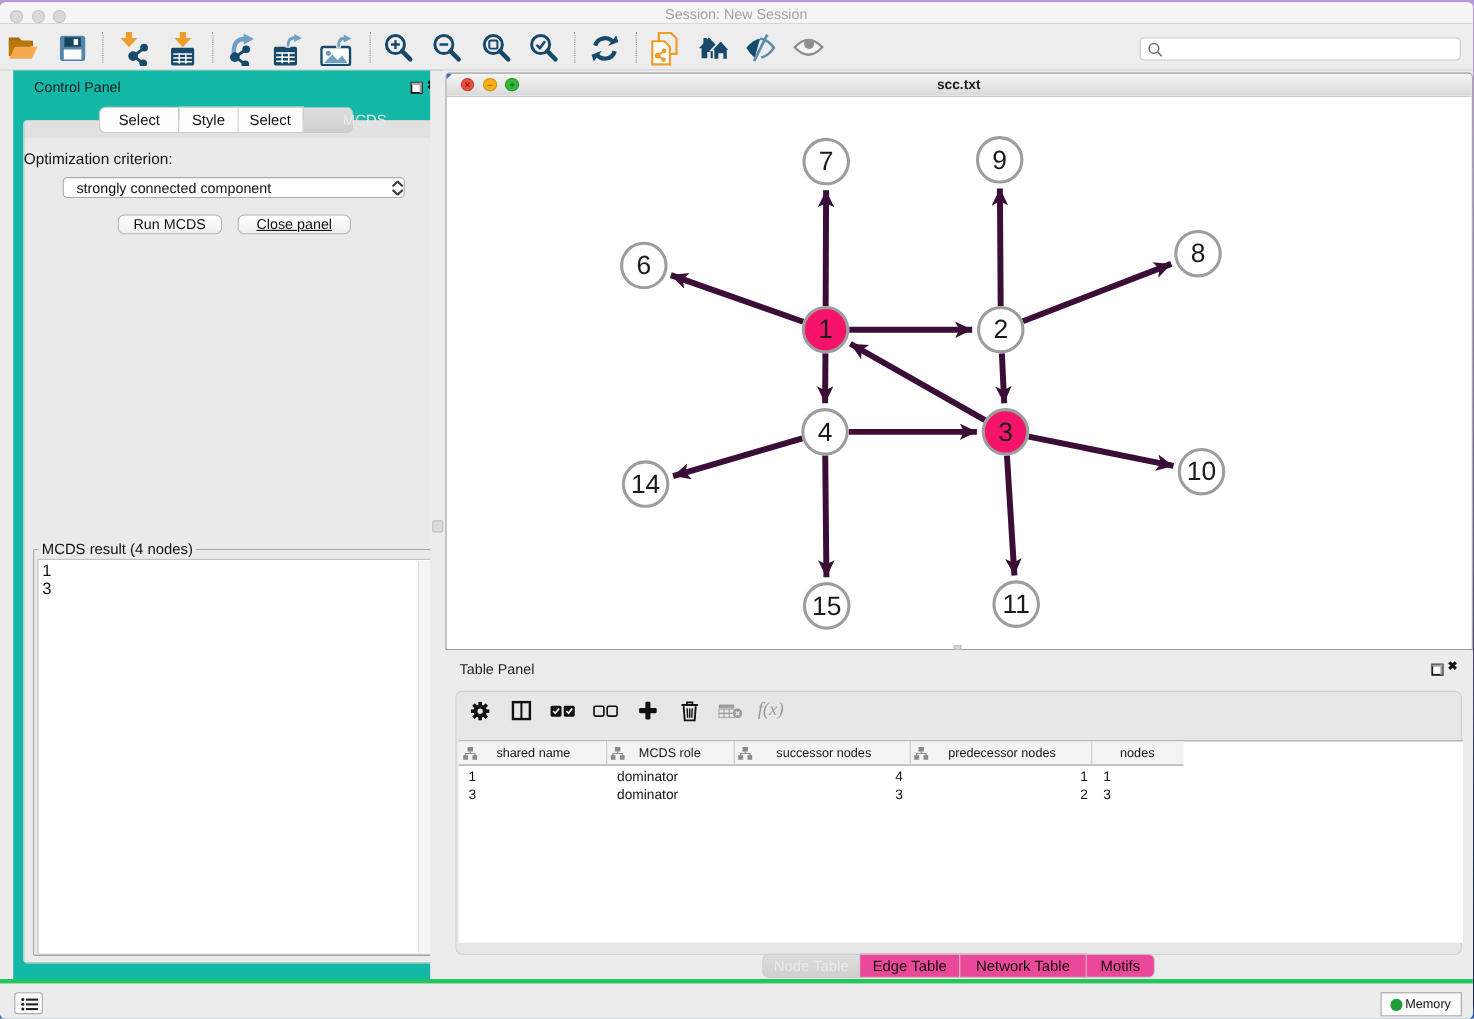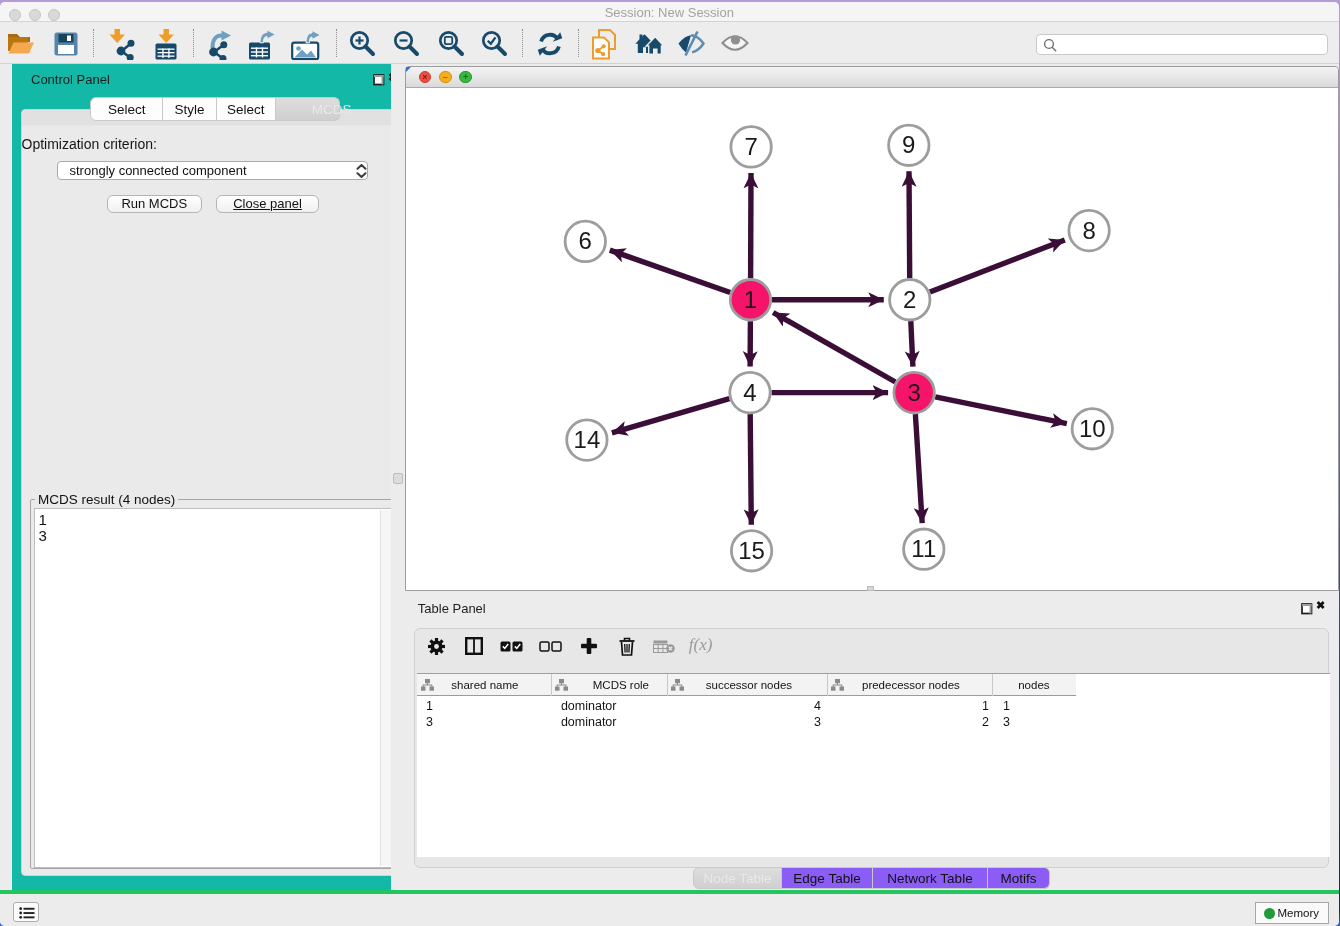--- a/index.html
+++ b/index.html
@@ -78,21 +78,21 @@
   background:#e7e7e7; border:1px solid #d0d0d0; border-radius:6px; }
 #tbl { position:absolute; left:2.3px; top:44.3px; width:912.7px; height:184.2px; background:#fff;
   border-top:1px solid #9e9e9e; }
 #thead { position:absolute; left:0; top:0; width:659.5px; height:22.7px; background:#f3f3f3;
   border-bottom:1px solid #9b9b9b; }
 .th { position:absolute; top:0; height:22px; font-size:11.5px; color:#141414;
   text-align:center; line-height:22px; }
 .thsep { position:absolute; top:0; height:22px; width:0; border-left:1px solid #c8c8c8; }
 .td { position:absolute; font-size:12.5px; color:#141414; height:16px; line-height:16px; }
 .tabb { position:absolute; top:273px; height:22px; line-height:21px; text-align:center;
-  font-size:13.5px; color:#111; background:#8b5cf6; border:1px solid #c9c9c9; border-left:none; }
+  font-size:13.5px; color:#111; background:#ec4899; border:1px solid #c9c9c9; border-left:none; }
 
 
 #statusbar { position:absolute; left:0; top:888px; width:100%; height:36px;
   background:#ececec; border-top:4px solid #22c55e; }
 #listbtn { position:absolute; left:13px; top:8px; width:26px; height:20px;
   background:#fbfbfb; border:1px solid #adadad; border-radius:3px; }
 #membtn { position:absolute; left:1254.5px; top:7.5px; width:74.5px; height:22.5px;
   background:#fafafa; border:1px solid #a6a6a6; font-size:11.5px; color:#111; }
 #memtext { position:absolute; left:22px; top:4px; }
 #memdot { position:absolute; left:8px; top:5.5px; width:11px; height:11px; border-radius:50%; background:#1f9c38; }
@@ -246,21 +246,21 @@
     <div id="cp-title">Control Panel</div>
     <svg style="position:absolute;left:360.5px;top:10px" width="12" height="12" viewBox="0 0 12 12">
         <rect x="1" y="1" width="9.5" height="9.5" fill="#fff" stroke="#1c1c1c" stroke-width="1.7"></rect>
         <rect x="1" y="1" width="9.5" height="2" fill="#9c9c9c"></rect>
         <rect x="8.5" y="1" width="2" height="9.5" fill="#9c9c9c"></rect>
       </svg>
       <div style="position:absolute;left:376px;top:6.5px;font-size:11px;font-weight:bold;color:#111">✖</div>
     <div class="tab" style="left:78px; width:73.3px; border-left:1px solid #c9c9c9; border-radius:6px 0 0 6px;">Select</div>
     <div class="tab" style="left:151.3px; width:53.3px;">Style</div>
     <div class="tab" style="left:204.6px; width:59.1px;">Select</div>
-    <div class="tab" style="left:263.7px; width:64px; background:linear-gradient(#dddddd,#cfcfcf); color:#e9e9e9; border-radius:0 6px 6px 0;padding-left:36px;">MCDS</div>
+    <div class="tab" style="left:263.7px; width:45px; background:linear-gradient(#dddddd,#cfcfcf); color:#e9e9e9; border-radius:0 6px 6px 0;padding-left:36px;">MCDS</div>
     <div id="tabpanel">
       <div id="optlabel">Optimization criterion:</div>
       <div id="dropdown">strongly connected component<svg style="position:absolute;left:298px;top:2.5px" width="11" height="14" viewBox="0 0 11 14">
             <g fill="none" stroke="#3c3c3c" stroke-width="2" stroke-linecap="round" stroke-linejoin="round">
               <path d="M1.5,4.8 L5.5,1 L9.5,4.8"></path>
               <path d="M1.5,9.2 L5.5,13 L9.5,9.2"></path>
             </g>
           </svg></div>
       <div class="btn" style="left:85px; width:95.5px;">Run MCDS</div>
       <div class="btn" style="left:194.5px; width:103px;text-decoration:underline;">Close panel</div>
@@ -281,20 +281,21 @@
     <div id="nettitle">
       <div class="light" style="left:13.2px; background:#ee4d42; border:0.5px solid #c33d34;">
           <span style="color:#8c170d">×</span>
         </div>
       <div class="light" style="left:33.5px; background:#f5ae17; border:0.5px solid #d3930e;">
           <span style="color:#99690a">–</span>
         </div>
       <div class="light" style="left:53.8px; background:#33b93e; border:0.5px solid #27962f;">
           <span style="color:#146b1c">+</span>
         </div>
+      <div id="netname">scc.txt</div>
     </div>
     <div id="bluecorner"></div>
     <svg id="graph" width="932" height="502" viewBox="0 0 932 502">
 <defs>
 <marker id="arr" markerUnits="userSpaceOnUse" markerWidth="18" markerHeight="16" refX="15.5" refY="7.5" orient="auto">
 <path d="M0,0 L15.5,7.5 L0,15 L3.8,7.5 Z" fill="#3a0e37"></path>
 </marker>
 </defs>
 <g stroke="#3a0e37" stroke-width="5.4" marker-end="url(#arr)">
 <line x1="344.6" y1="189.2" x2="345.0" y2="83.9"></line>
@@ -406,21 +407,21 @@
           <path d="M15.8,6.8 L19.2,10.2 M19.2,6.8 L15.8,10.2" stroke="#e7e7e7" stroke-width="1.3"></path>
         </svg>
       <div style="position:absolute;left:268px;top:6px;width:36px;text-align:center;font-family:'Liberation Serif',serif;font-style:italic;font-size:17px;color:#9a9a9a">f(x)</div>
       <div id="tbl">
         <div id="thead">
           <div class="thsep" style="left:134.6px"></div>
           <div class="thsep" style="left:250.6px"></div>
           <div class="thsep" style="left:410.6px"></div>
           <div class="thsep" style="left:575.1px"></div>
           <div class="th" style="left:13.0px;width:110px">shared name</div>
-          <div class="th" style="left:154px;width:100px">MCDS role</div>
+          <div class="th" style="left:142.0px;width:100px">MCDS role</div>
           <div class="th" style="left:267.0px;width:130px">successor nodes</div>
           <div class="th" style="left:419.0px;width:150px">predecessor nodes</div>
           <div class="th" style="left:577.0px;width:80px">nodes</div>
           <svg style="position:absolute;left:4.6px;top:5px" width="13" height="12" viewBox="0 0 13 12">
               <g fill="#8a8a8a">
                 <rect x="4" y="0" width="5" height="4.2"></rect>
                 <rect x="0" y="7.5" width="4.5" height="4.2"></rect>
                 <rect x="8.5" y="7.5" width="4.5" height="4.2"></rect>
               </g>
               <path d="M6.5,4 V6 M2.2,7.7 V6 H10.8 V7.7" fill="none" stroke="#8a8a8a" stroke-width="1.1"></path>

